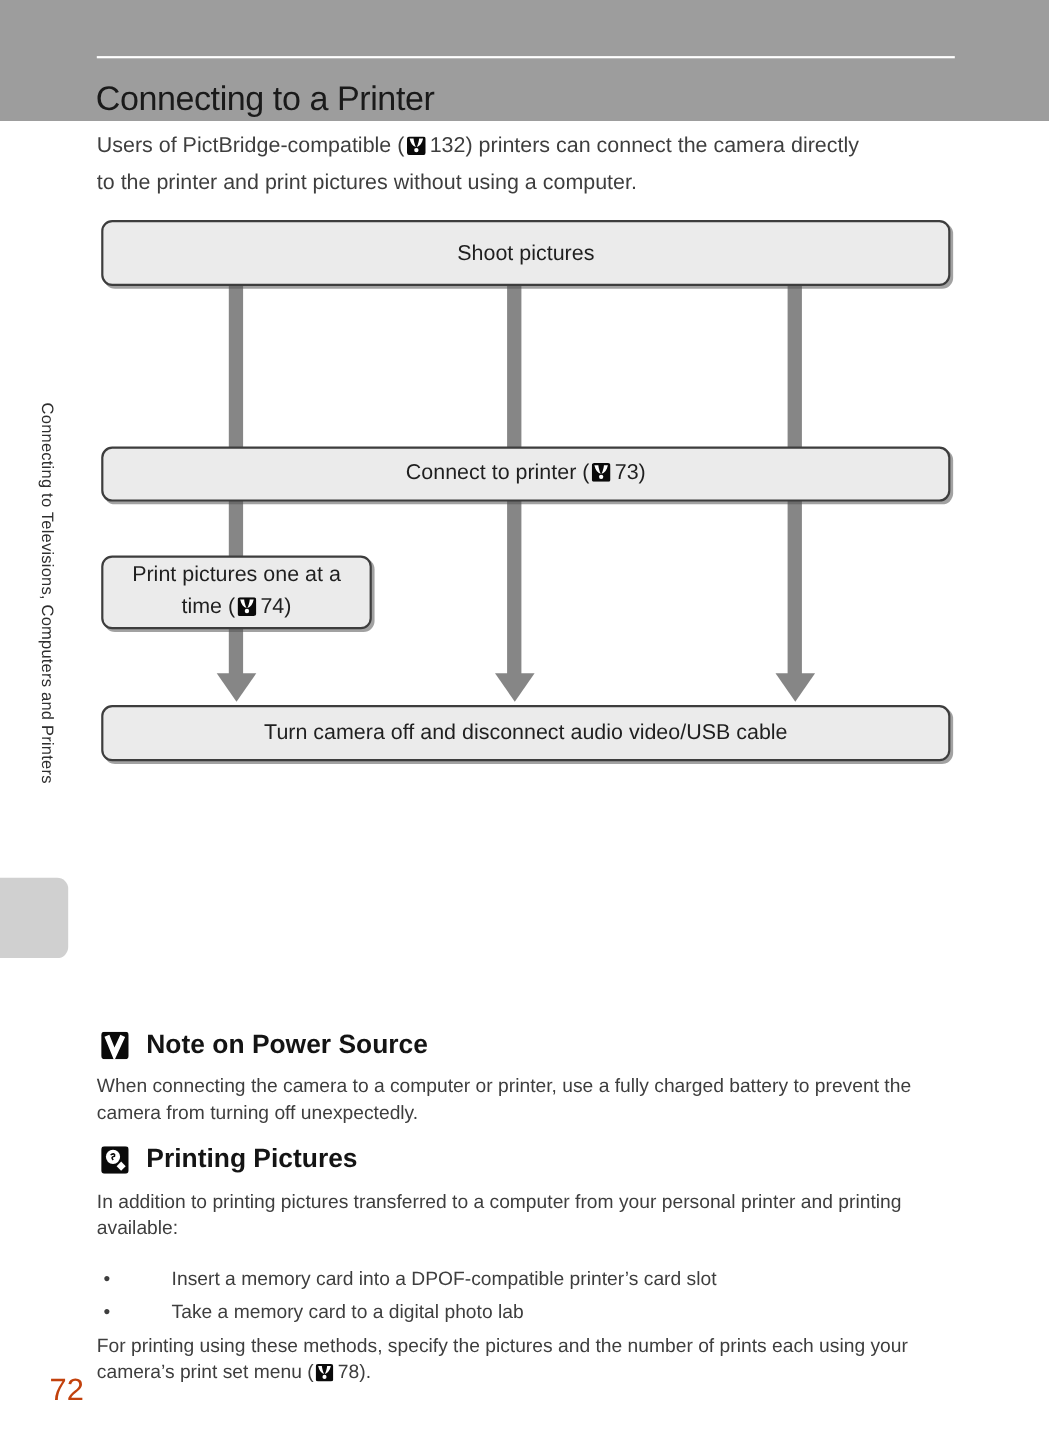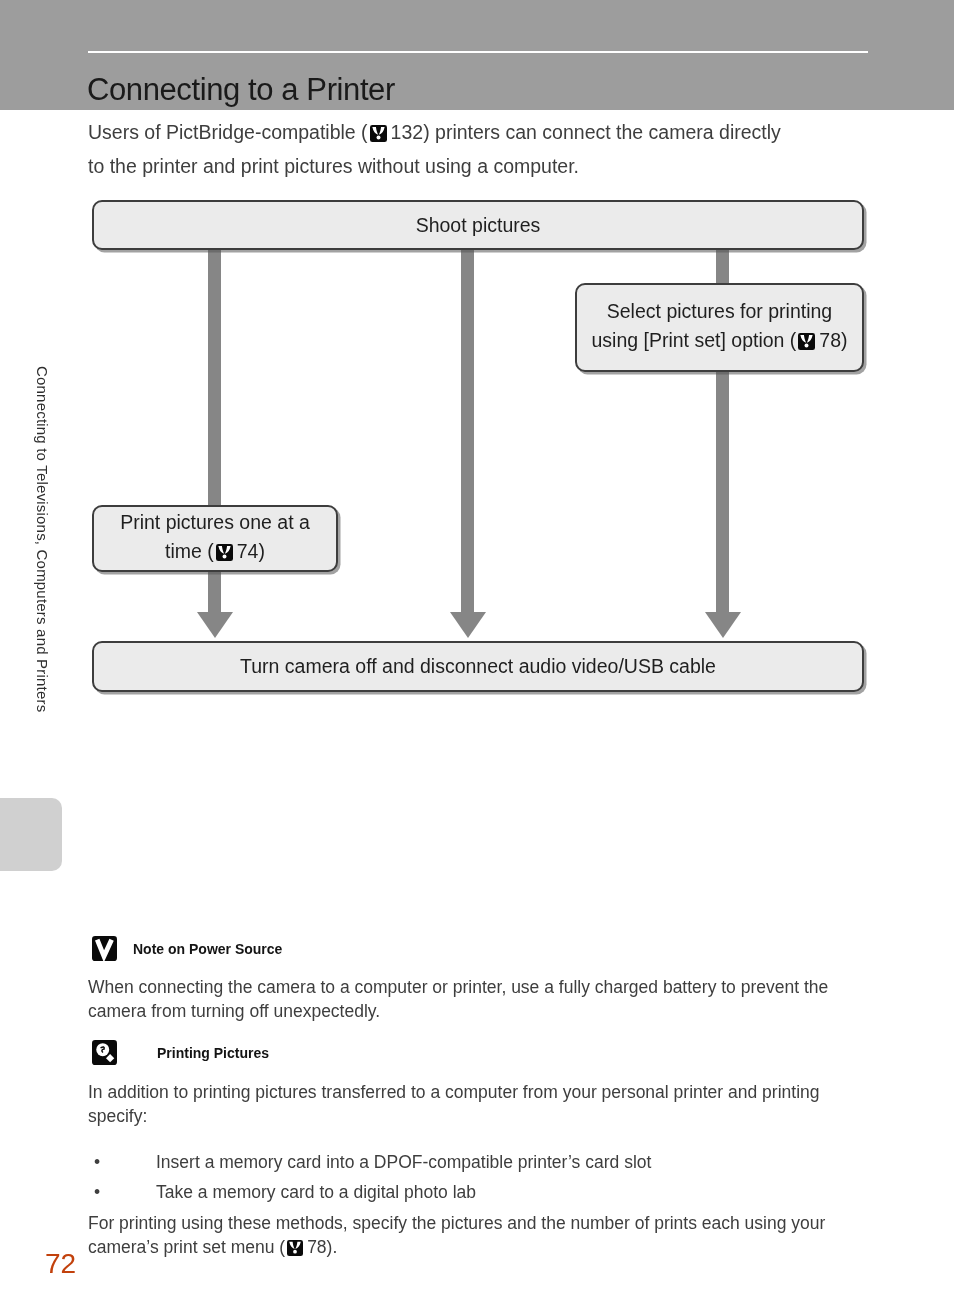--- a/index.html
+++ b/index.html
@@ -22,21 +22,21 @@
         text-align:center;font-size:19.5px;line-height:29px;color:#1f1f1f;z-index:2;padding:0 10px;}
 
   
   .ref{display:inline-block;vertical-align:-3px;margin:0 4px 0 2px;}
 
   
   .side{position:absolute;left:34px;top:366px;writing-mode:vertical-rl;font-size:15px;color:#2e2e2e;letter-spacing:0.2px;}
   .tab{position:absolute;left:0;top:798px;width:62px;height:73px;background:#d0d0d0;border-radius:0 10px 10px 0;}
 
   
-  .sechead{position:absolute;display:flex;align-items:center;font-size:14px;font-weight:700;color:#141414;}
+  .sechead{position:absolute;display:flex;align-items:center;font-size:24px;font-weight:700;color:#141414;}
   .sechead .sicon{margin-right:16px;display:inline-flex;}
   .para{position:absolute;font-size:17.5px;line-height:23.5px;color:#3e3e3e;width:810px;}
   .bullets{position:absolute;left:90px;top:1147px;margin:0;padding:0;list-style:none;font-size:17.5px;color:#3e3e3e;}
   .bullets li{display:flex;line-height:30px;gap:40px;}
   .dot{width:22px;text-align:left;padding-left:4px;}
   .dot::before{content:"\2022";}
   .folio{position:absolute;left:45px;top:1248px;font-size:28px;color:#c2410c;}
 </style>
 </head>
 <body>
@@ -57,33 +57,33 @@
     <div>to the printer and print pictures without using a computer.</div>
   </div>
 
   <div class="bar" style="left:208px;top:248px;height:366px;"></div>
   <div class="bar" style="left:461px;top:248px;height:366px;"></div>
   <div class="bar" style="left:716px;top:248px;height:366px;"></div>
   <div class="ah" style="left:197px;top:612px;"></div>
   <div class="ah" style="left:450px;top:612px;"></div>
   <div class="ah" style="left:705px;top:612px;"></div>
 
-  <div class="fbox" style="left:92px;top:200px;width:772px;height:50px;">
+  <div class="fbox" style="left:92px;top:200px;width:772px;height:60px;">
     <span>Shoot pictures</span>
   </div>
 
-  <div class="fbox" style="left:575px;top:283px;width:289px;height:89px;">
-    <span><span>Select pictures for printing using [Print set] option (</span><span class="ref"><svg width="17" height="17" viewBox="0 0 18 18">
+
+  <div class="fbox" style="left:92px;top:406px;width:772px;height:50px;">
+    <span><span>Connect to printer (</span><span class="ref"><svg width="17" height="17" viewBox="0 0 18 18">
             <rect width="18" height="18" rx="2.5" fill="#0a0a0a"></rect>
             <path d="M2.5 2 C3.5 6.5 5.5 9.3 8.6 10.2 C7.3 7.6 6.6 4.8 6.3 2 Z" fill="#fff"></path>
             <path d="M15.5 2 C14.5 6.5 12.5 9.3 9.4 10.2 C10.7 7.6 11.4 4.8 11.7 2 Z" fill="#fff"></path>
             <circle cx="9" cy="13.2" r="2.1" fill="#fff"></circle>
-          </svg></span><span>78</span><span>)</span></span>
+          </svg></span><span>73</span><span>)</span></span>
   </div>
-
 
   <div class="fbox" style="left:92px;top:505px;width:246px;height:67px;">
     <span><span>Print pictures one at a time (</span><span class="ref"><svg width="17" height="17" viewBox="0 0 18 18">
             <rect width="18" height="18" rx="2.5" fill="#0a0a0a"></rect>
             <path d="M2.5 2 C3.5 6.5 5.5 9.3 8.6 10.2 C7.3 7.6 6.6 4.8 6.3 2 Z" fill="#fff"></path>
             <path d="M15.5 2 C14.5 6.5 12.5 9.3 9.4 10.2 C10.7 7.6 11.4 4.8 11.7 2 Z" fill="#fff"></path>
             <circle cx="9" cy="13.2" r="2.1" fill="#fff"></circle>
           </svg></span><span>74</span><span>)</span></span>
   </div>
 
@@ -102,34 +102,34 @@
           <path d="M5 3.5 L11.5 19.5 L18.8 3.5" stroke="#ffffff" stroke-width="4.6" fill="none"></path>
         </svg>
       </span>
     <span>Note on Power Source</span>
   </div>
   <div class="para" style="left:88px;top:976px;">
     <div>When connecting the camera to a computer or printer, use a fully charged battery to prevent the</div>
     <div>camera from turning off unexpectedly.</div>
   </div>
 
-  <div class="sechead" style="left:92px;top:1040px;gap:24px;">
+  <div class="sechead" style="left:92px;top:1040px;">
     <span class="sicon">
         <svg width="25" height="25" viewBox="0 0 24 24">
           <rect width="24" height="24" rx="3" fill="#0a0a0a"></rect>
           <circle cx="10.3" cy="9.3" r="6.2" fill="#ffffff"></circle>
           <rect x="14.6" y="14.6" width="5.6" height="5.6" fill="#ffffff" transform="rotate(45 17.4 17.4)"></rect>
           <path d="M8.2 7.6 q4.2 -2.2 3.4 1.1 q-3.6 0.7 -1.1 3.4" stroke="#0a0a0a" stroke-width="1.4" fill="none"></path>
         </svg>
       </span>
     <span>Printing Pictures</span>
   </div>
   <div class="para" style="left:88px;top:1081px;">
     <div>In addition to printing pictures transferred to a computer from your personal printer and printing</div>
-    <div>specify:</div>
+    <div>available:</div>
   </div>
   <ul class="bullets">
     <li>
         <span class="dot"></span>
         <span>Insert a memory card into a DPOF-compatible printer’s card slot</span>
       </li>
     <li>
         <span class="dot"></span>
         <span>Take a memory card to a digital photo lab</span>
       </li>

